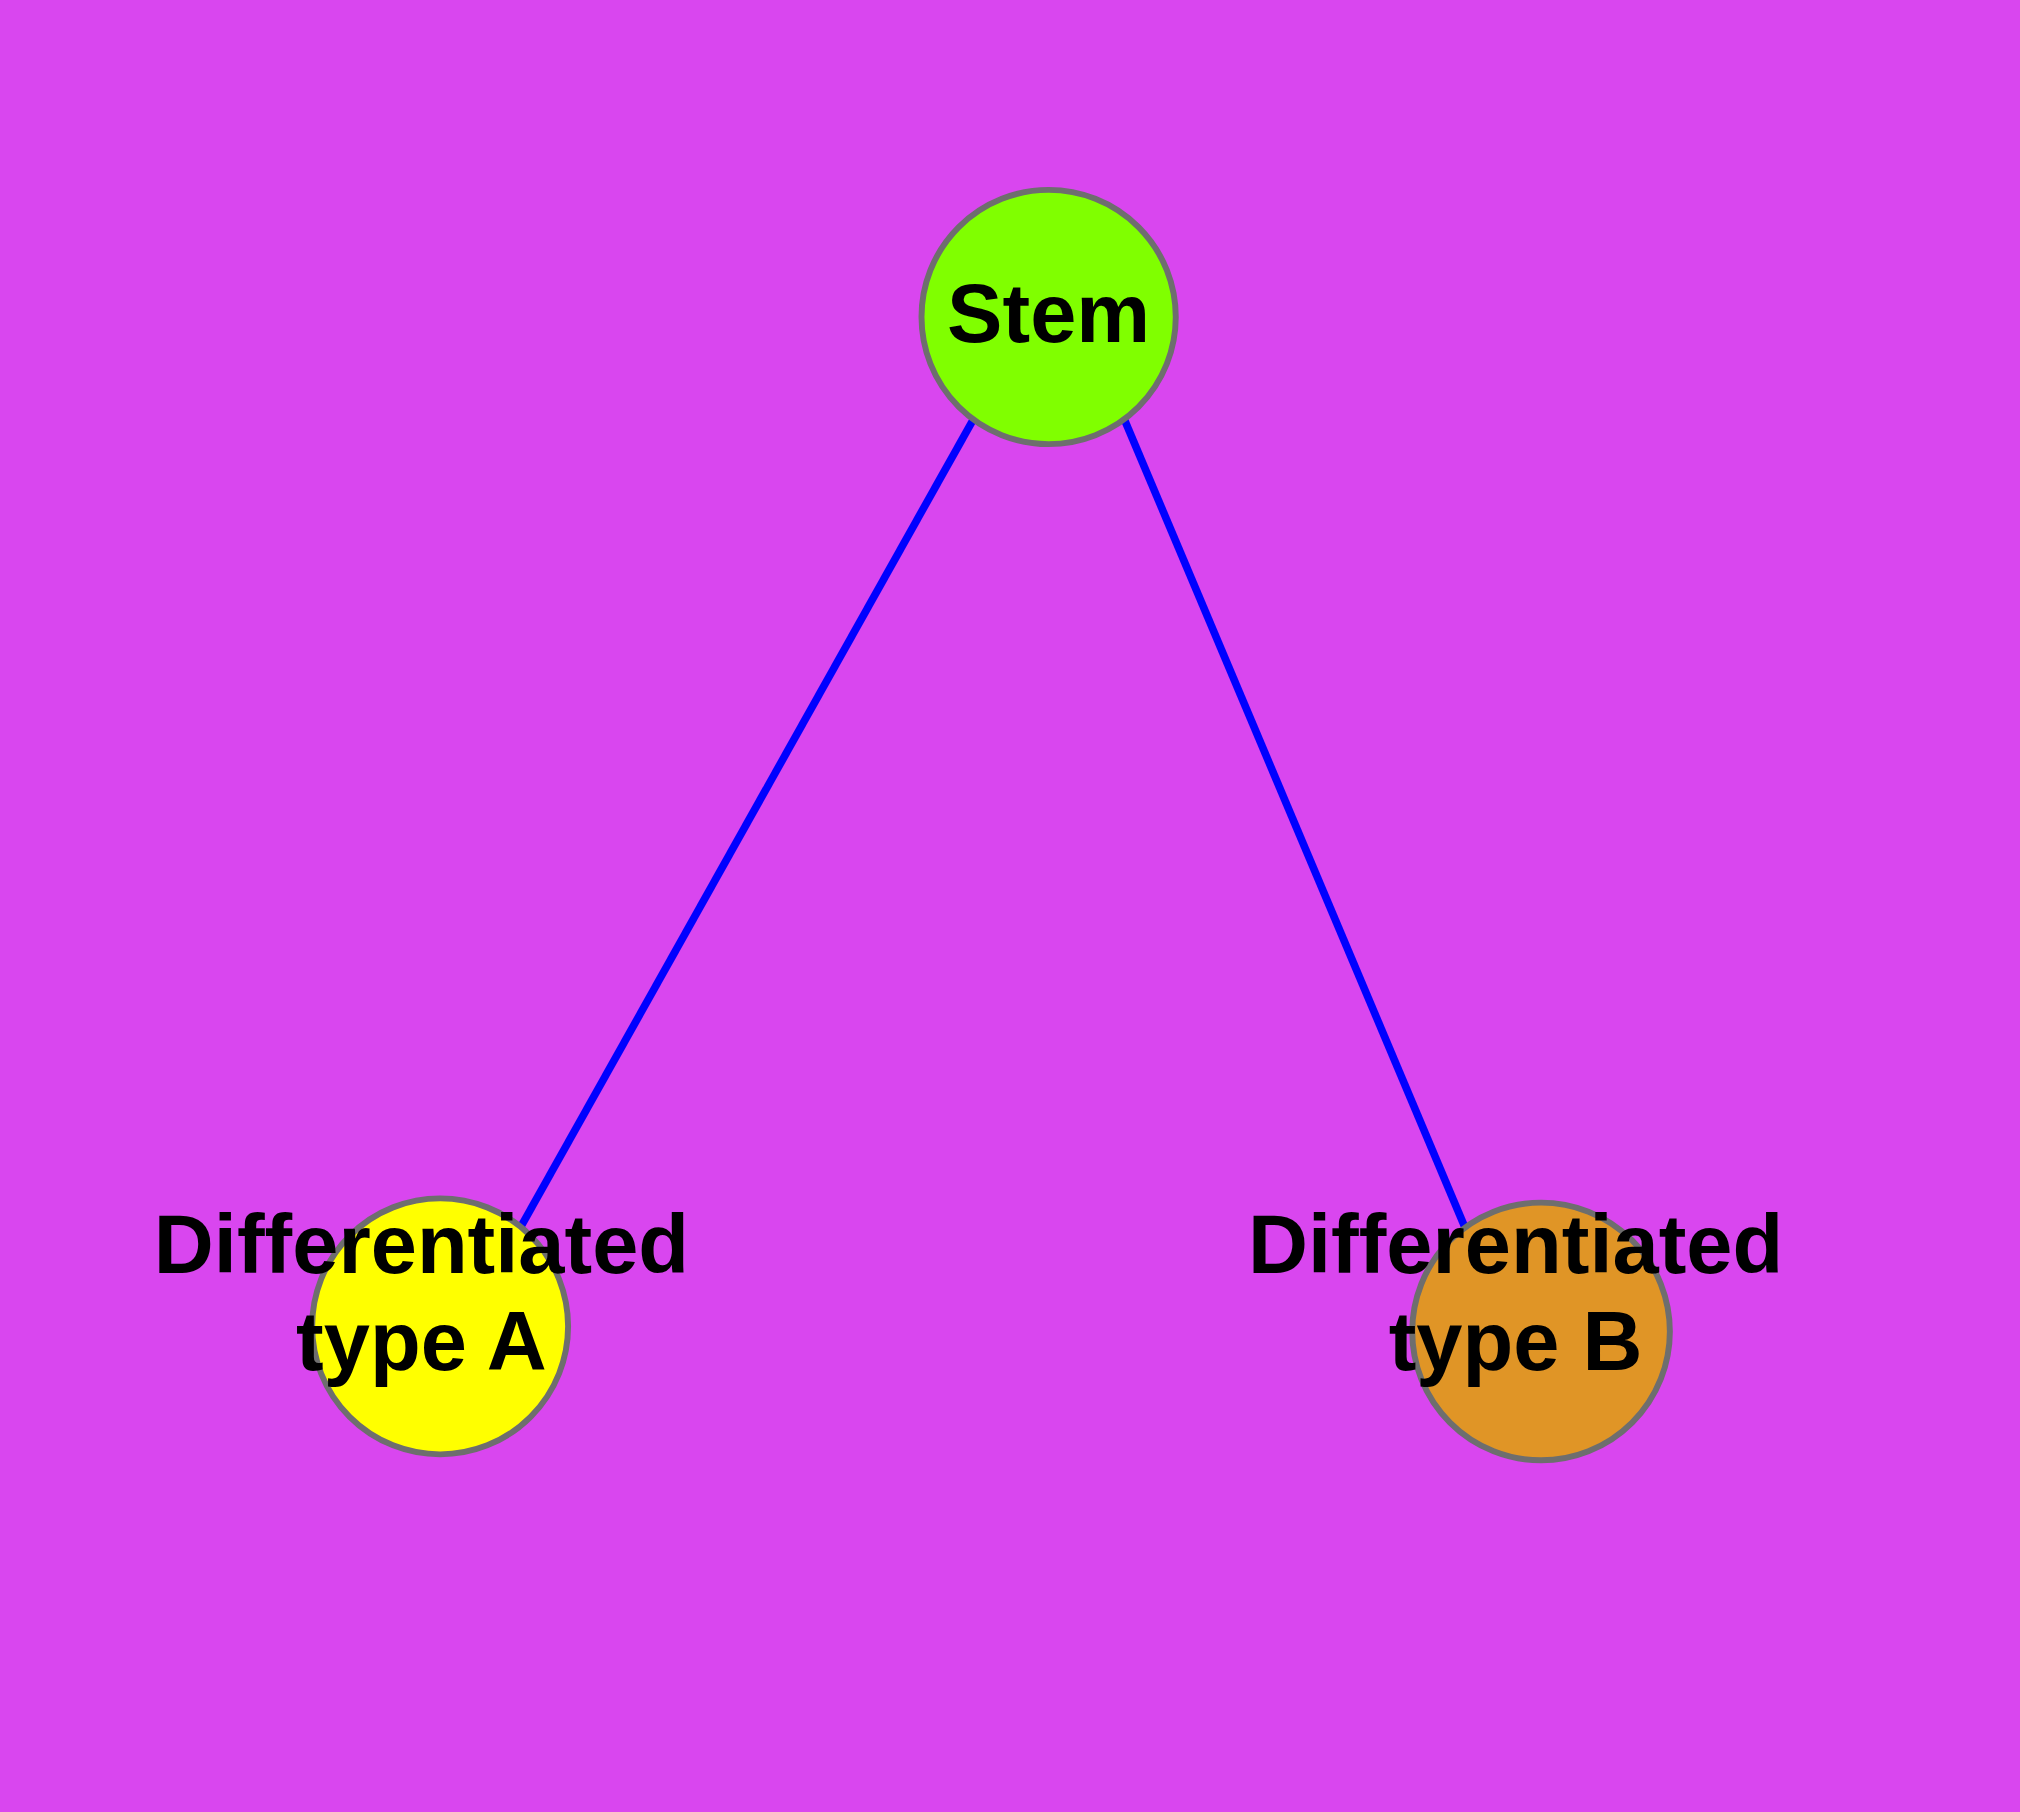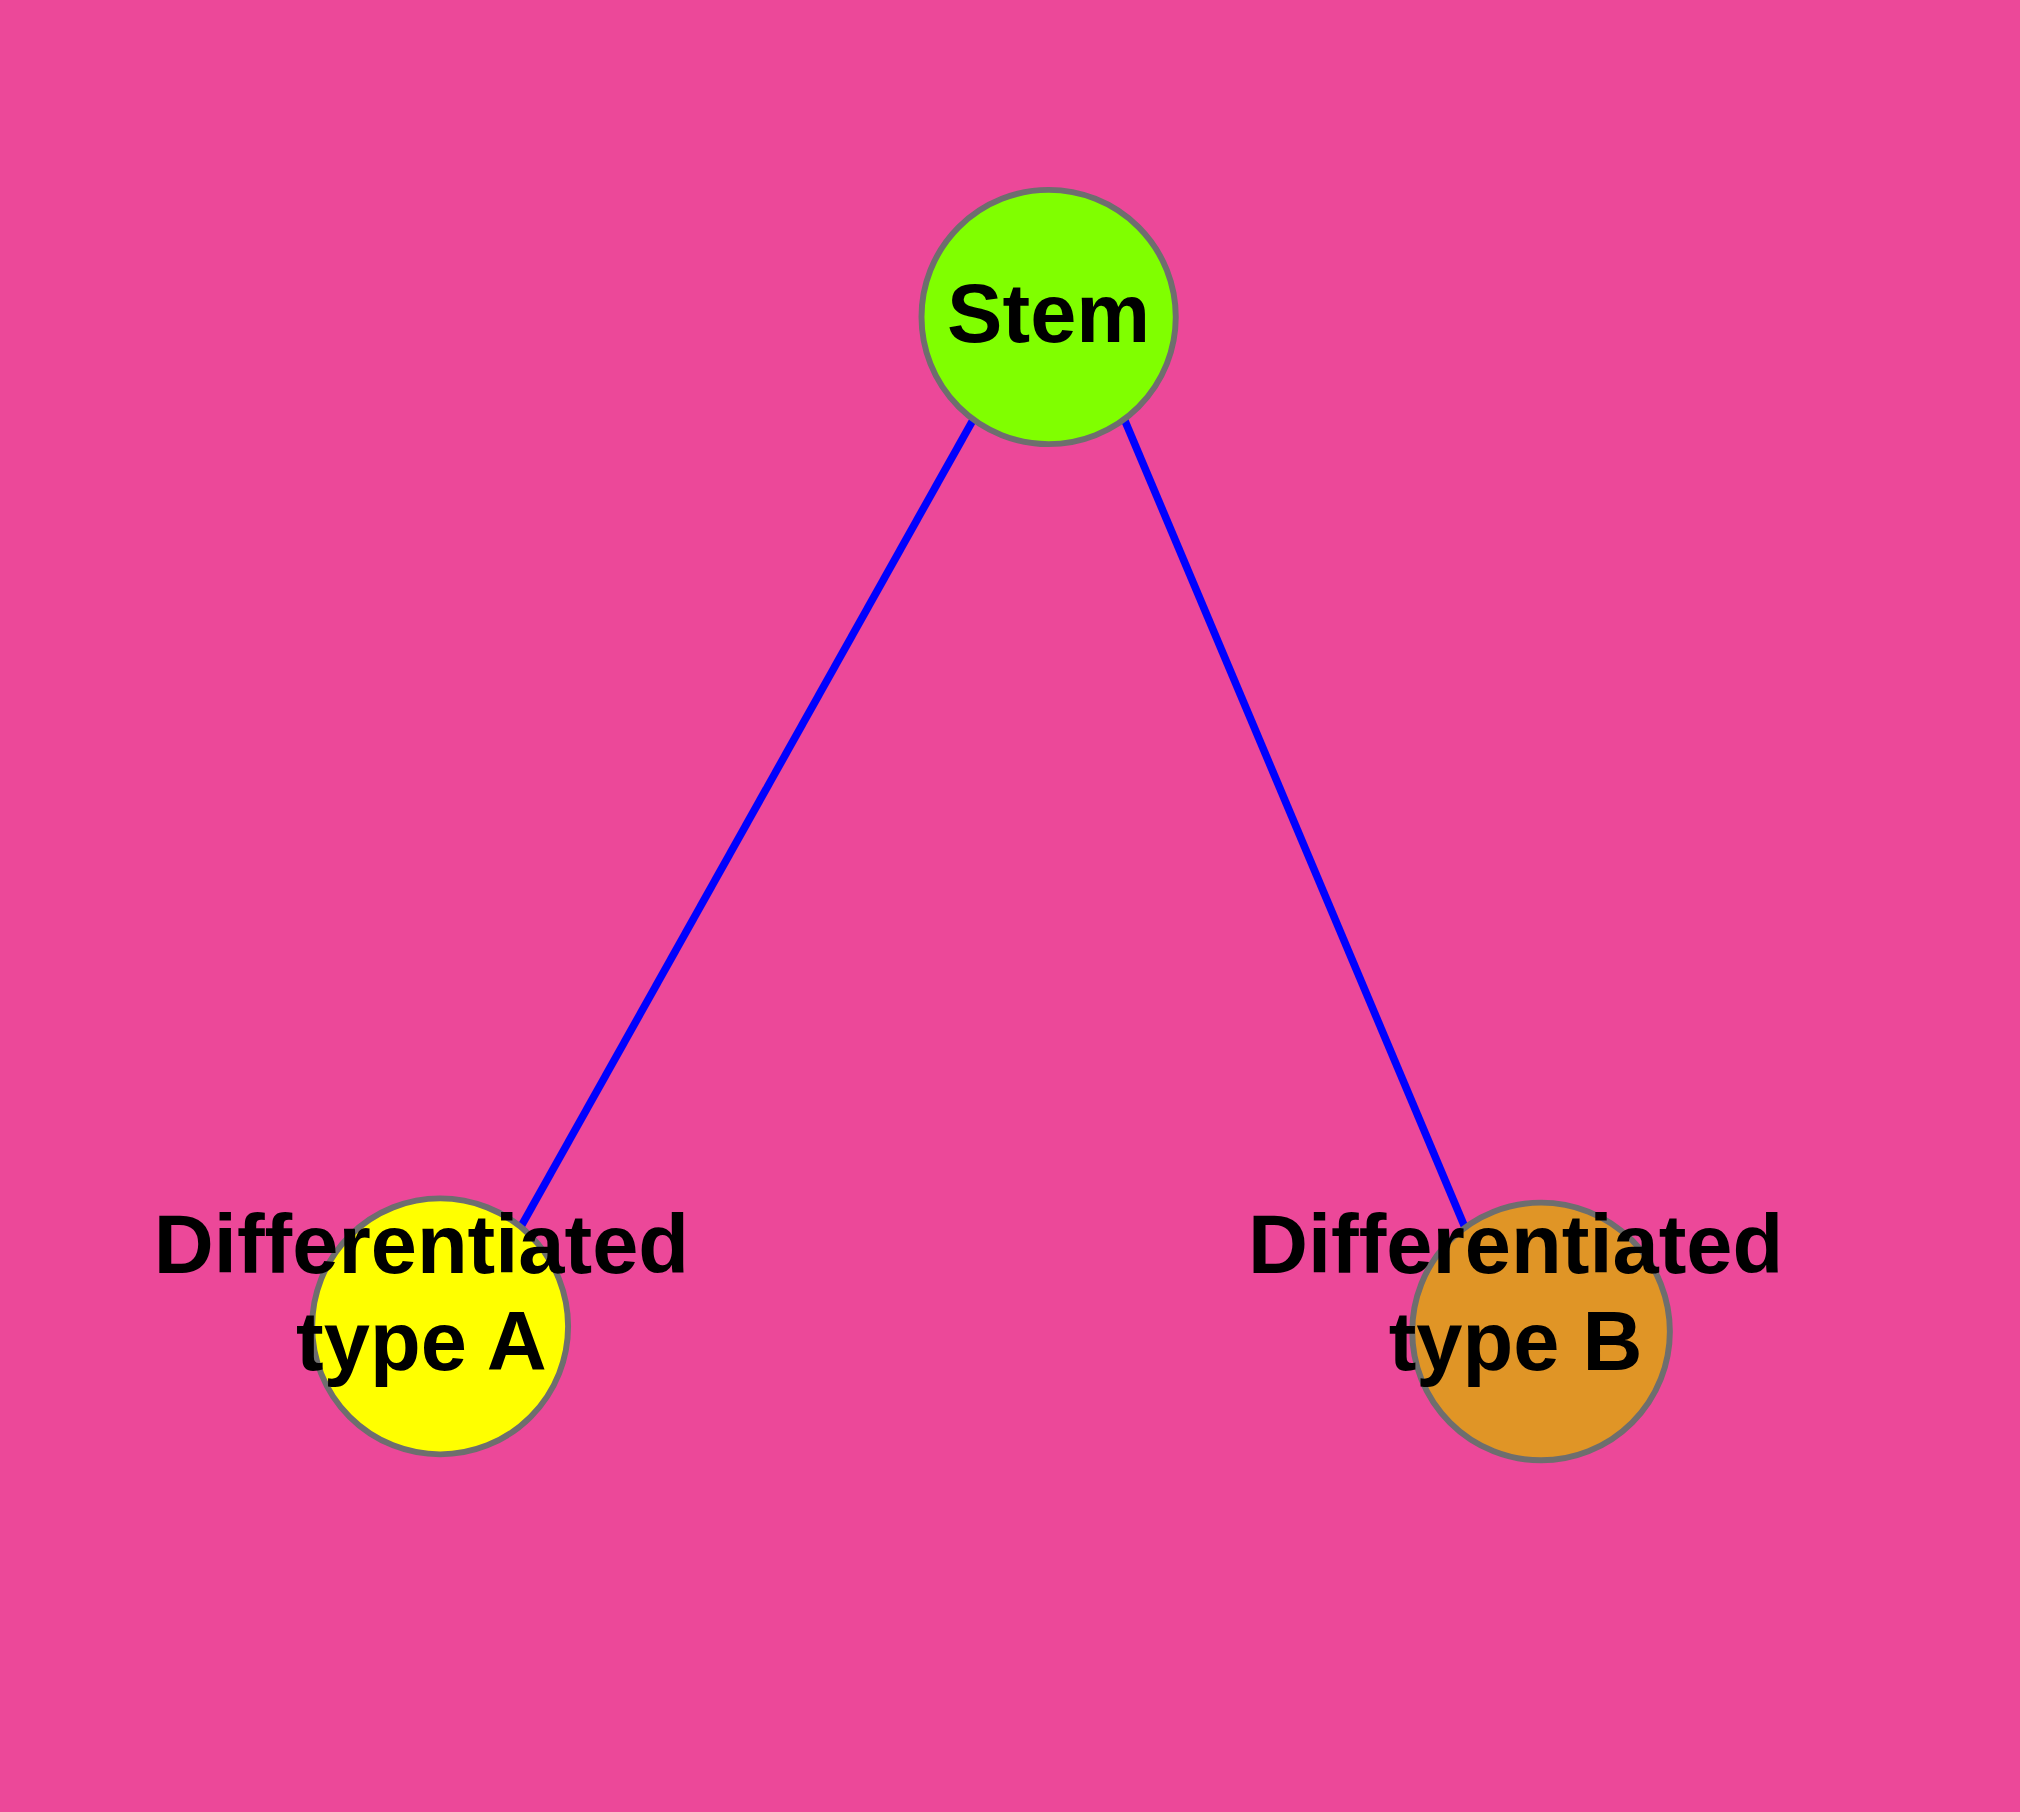--- a/index.html
+++ b/index.html
@@ -39,21 +39,21 @@
     font-size: 98px;
     fill: #000000;
     text-anchor: middle;
     dominant-baseline: middle;
     white-space: pre;
   }
 </style>
 </head>
 <body>
 
-<div id="canvas" style="width: 2021px; height: 1812px; background: #ec4899;">
+<div id="canvas" style="width: 2021px; height: 1812px; background: #d946ef;">
   <svg id="graph-svg" viewBox="0 0 2384 2138" style="width: 2021px; height: 1812px;">
 
     <g>
       <line class="edge-line" x1="1148" y1="495" x2="614" y2="1448" stroke="#0000ff" stroke-width="9"></line>
       <line class="edge-line" x1="1326" y1="494" x2="1729" y2="1450" stroke="#0000ff" stroke-width="9"></line>
     </g>
 
     <g>
 
       <circle class="node-circle" cx="1237" cy="374" r="150" fill="#80ff00" stroke="#6e6e6e" stroke-width="7"></circle>

